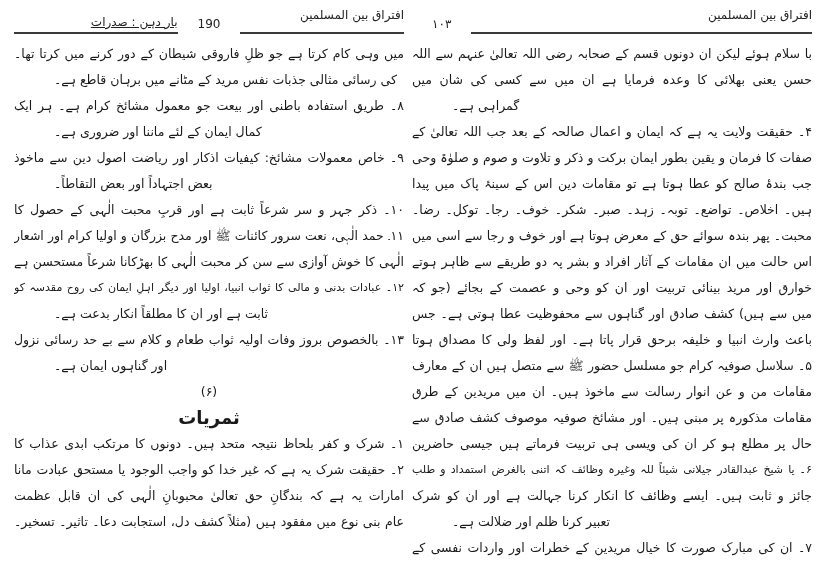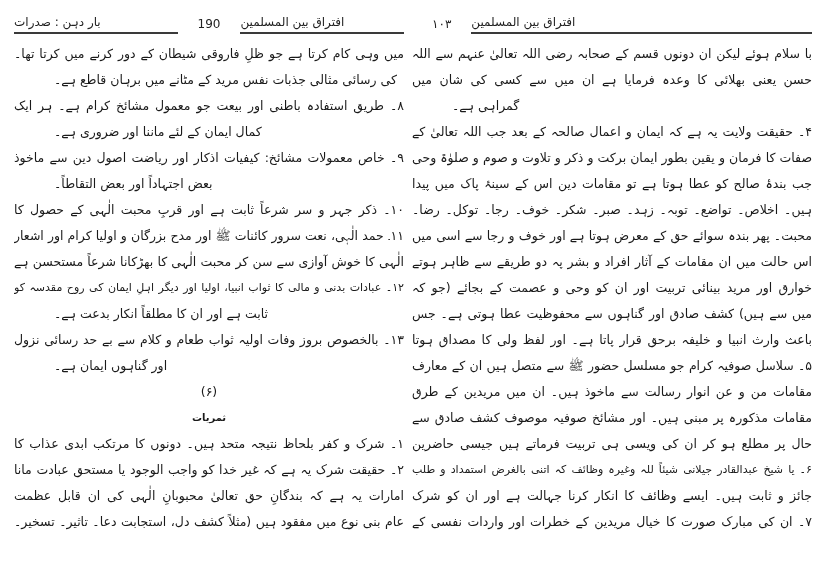--- a/index.html
+++ b/index.html
@@ -10,31 +10,31 @@
   }
   .spread{position:relative;width:819px;height:578px;background:#ffffff;}
   .page{position:absolute;top:10px;}
   .page-left{left:14px;width:390px;}
   .page-right{left:412px;width:400px;}
   .page-header{
     display:flex;align-items:flex-end;direction:rtl;
     font-size:12px;height:24px;color:#222;
   }
   .hdr-cell{white-space:nowrap;overflow:hidden;}
-  .hdr-title{flex:1.0;text-align:left;border-bottom:2px solid #3a3a3a;padding-bottom:3px;}
+  .hdr-title{flex:1.0;text-align:right;border-bottom:2px solid #3a3a3a;padding-bottom:10px;}
   .page-right .hdr-title{flex:1.6;}
   .hdr-num{padding:0 20px 3px 20px;text-align:center;font-size:12px;}
-  .hdr-label{flex:1;text-align:left;border-bottom:2px solid #3a3a3a;padding-bottom:3px;}
+  .hdr-label{flex:1;text-align:right;border-bottom:2px solid #3a3a3a;padding-bottom:3px;text-decoration:underline;}
   .page-body{margin-top:7px;direction:rtl;font-size:12.5px;line-height:26px;}
   .line{height:26px;overflow:hidden;white-space:normal;}
   .line.j{text-align:justify;text-align-last:justify;}
   .line.l{text-align:left;padding-left:40px;white-space:nowrap;}
   .line.c{text-align:center;white-space:nowrap;}
   .line.s{font-size:11px;}
-  .line.h{font-weight:bold;font-size:10px;}
+  .line.h{font-weight:bold;font-size:18px;}
 </style>
 </head>
 <body>
 
 <div class="spread">
 
   <div class="page page-right">
     <div class="page-header">
       <div class="hdr-cell hdr-title">افتراق بین المسلمین</div>
       <div class="hdr-cell hdr-num">۱۰۳</div>
@@ -51,20 +51,21 @@
         <div class="line j">اس حالت میں ان مقامات کے آثار افراد و بشر پہ دو طریقے سے ظاہر ہوتے ہیں۔</div>
         <div class="line j">خوارق اور مرید بینائی تربیت اور ان کو وحی و عصمت کے بجائے (جو کہ خواص انبیا</div>
         <div class="line j">میں سے ہیں) کشف صادق اور گناہوں سے محفوظیت عطا ہوتی ہے۔ جس کے</div>
         <div class="line j">باعث وارث انبیا و خلیفہ برحق قرار پاتا ہے۔ اور لفظ ولی کا مصداق ہوتا ہے۔</div>
         <div class="line j">۵۔ سلاسل صوفیہ کرام جو مسلسل حضور ﷺ سے متصل ہیں ان کے معارف و</div>
         <div class="line j">مقامات من و عن انوار رسالت سے ماخوذ ہیں۔ ان میں مریدین کے طرق تربیت</div>
         <div class="line j">مقامات مذکورہ پر مبنی ہیں۔ اور مشائخ صوفیہ موصوف کشف صادق سے سالکین کے</div>
         <div class="line j">حال پر مطلع ہو کر ان کی ویسی ہی تربیت فرماتے ہیں جیسی حاضرین کی۔</div>
         <div class="line j s">۶۔ یا شیخ عبدالقادر جیلانی شیئاً للہ وغیرہ وظائف کہ اتنی بالغرض استمداد و طلب ہمت و دعا</div>
         <div class="line j">جائز و ثابت ہیں۔ ایسے وظائف کا انکار کرنا جہالت ہے اور ان کو شرک وغیرہ سے</div>
+        <div class="line l">تعبیر کرنا ظلم اور ضلالت ہے۔</div>
         <div class="line j">۷۔ ان کی مبارک صورت کا خیال مریدین کے خطرات اور واردات نفسی کے دور کرنے</div>
       </div>
   </div>
 
   <div class="page page-left">
     <div class="page-header">
       <div class="hdr-cell hdr-title">افتراق بین المسلمین</div>
       <div class="hdr-cell hdr-num">190</div>
       <div class="hdr-cell hdr-label">بار دہن : صدرات</div>
     </div>

